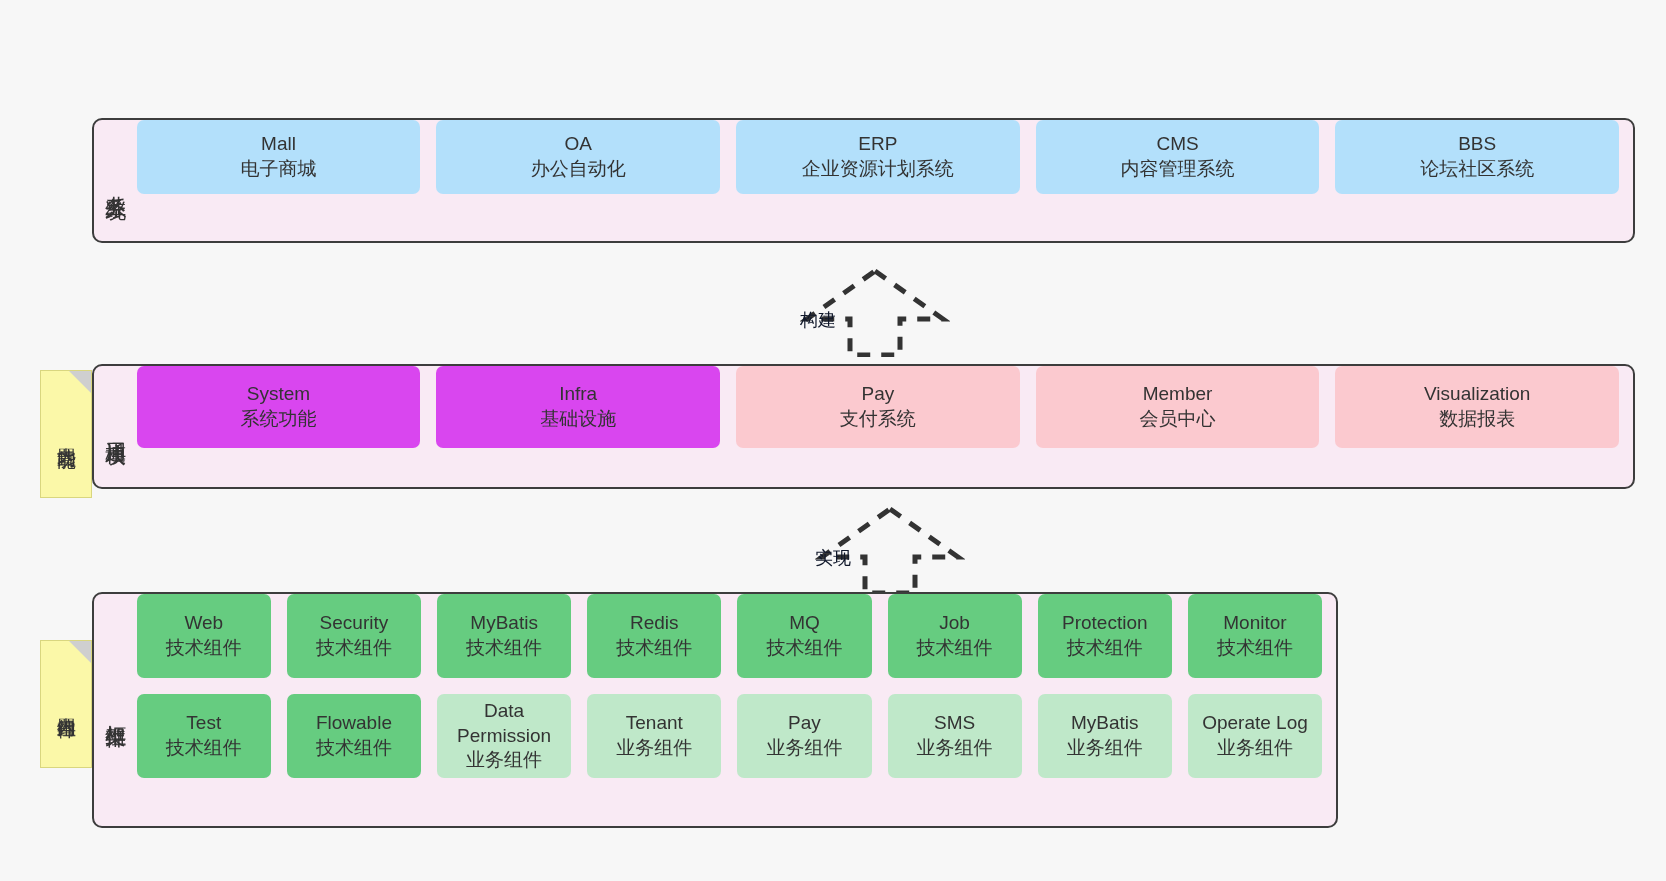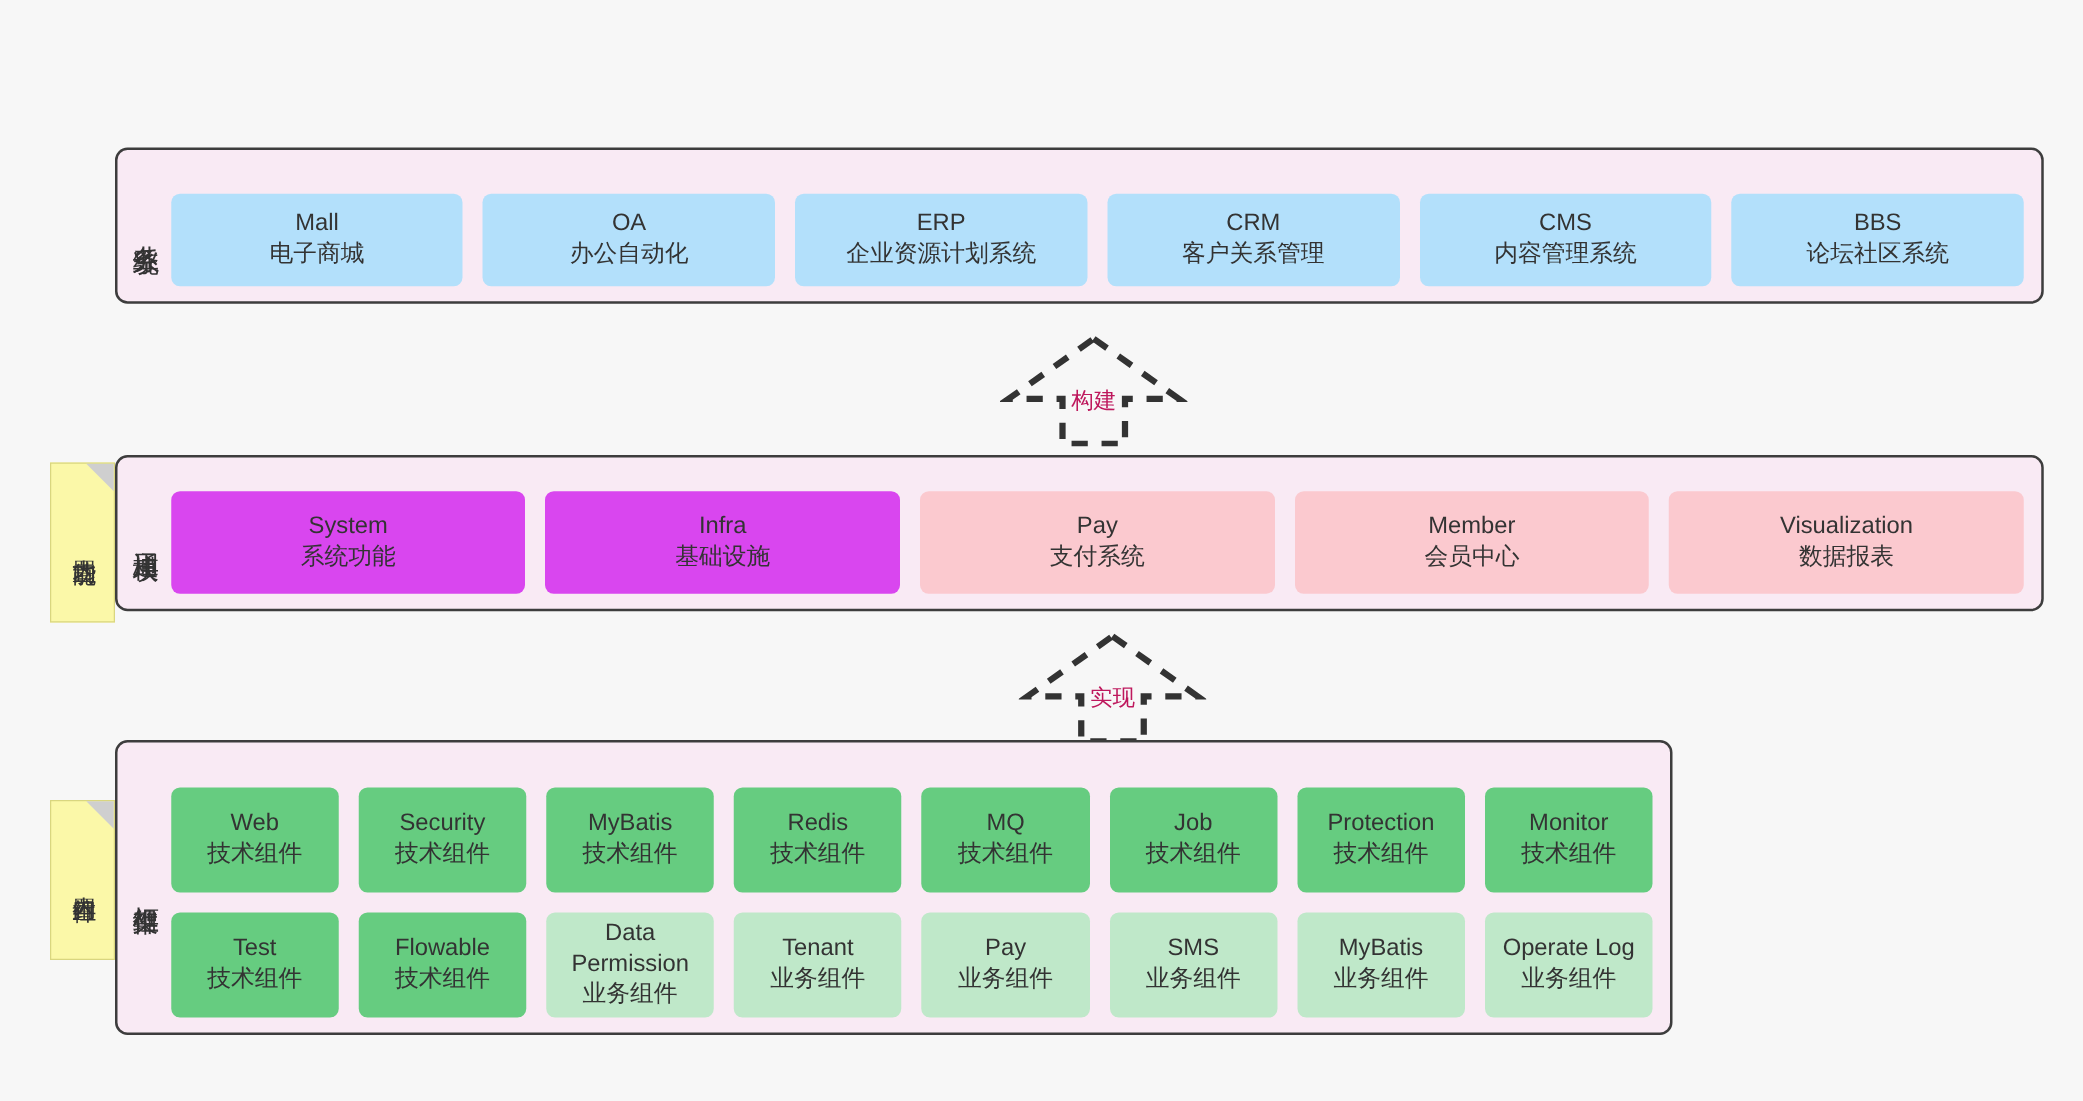--- a/index.html
+++ b/index.html
@@ -47,21 +47,21 @@
     justify-content: center;
     padding: 0 6px 0 10px;
     flex: 0 0 auto;
     user-select: none;
   }
 
   .layer-body {
     flex: 1 1 auto;
     display: flex;
     flex-direction: column;
-    justify-content: flex-end;
+    justify-content: flex-start;
     gap: 16px;
     padding: 0 14px 12px 4px;
   }
 
   .row {
     display: flex;
     gap: 16px;
     align-items: stretch;
   }
 
@@ -136,23 +136,23 @@
 
   
   .arrow {
     position: absolute;
   }
   .arrow svg { display: block; }
   .arrow-label {
     position: absolute;
     left: 0; right: 0;
     top: 41px;
-    text-align: center;
+    text-align: left;
     font-size: 18px;
-    color: #be185d;
+    color: #0f172a;
     background: transparent;
     user-select: none;
   }
   #arrow-build   { left: 800px; top: 267px; width: 150px; height: 90px; }
   #arrow-impl    { left: 815px; top: 505px; width: 150px; height: 90px; }
 </style>
 </head>
 <body>
 
 <div class="canvas">
@@ -170,24 +170,20 @@
         <div class="card c-blue">
           <span class="ln">OA</span>
           <span class="ln">办公自动化</span>
         </div>
 
         <div class="card c-blue">
           <span class="ln">ERP</span>
           <span class="ln">企业资源计划系统</span>
         </div>
 
-        <div class="card c-blue">
-          <span class="ln">CRM</span>
-          <span class="ln">客户关系管理</span>
-        </div>
 
         <div class="card c-blue">
           <span class="ln">CMS</span>
           <span class="ln">内容管理系统</span>
         </div>
 
         <div class="card c-blue">
           <span class="ln">BBS</span>
           <span class="ln">论坛社区系统</span>
         </div>

